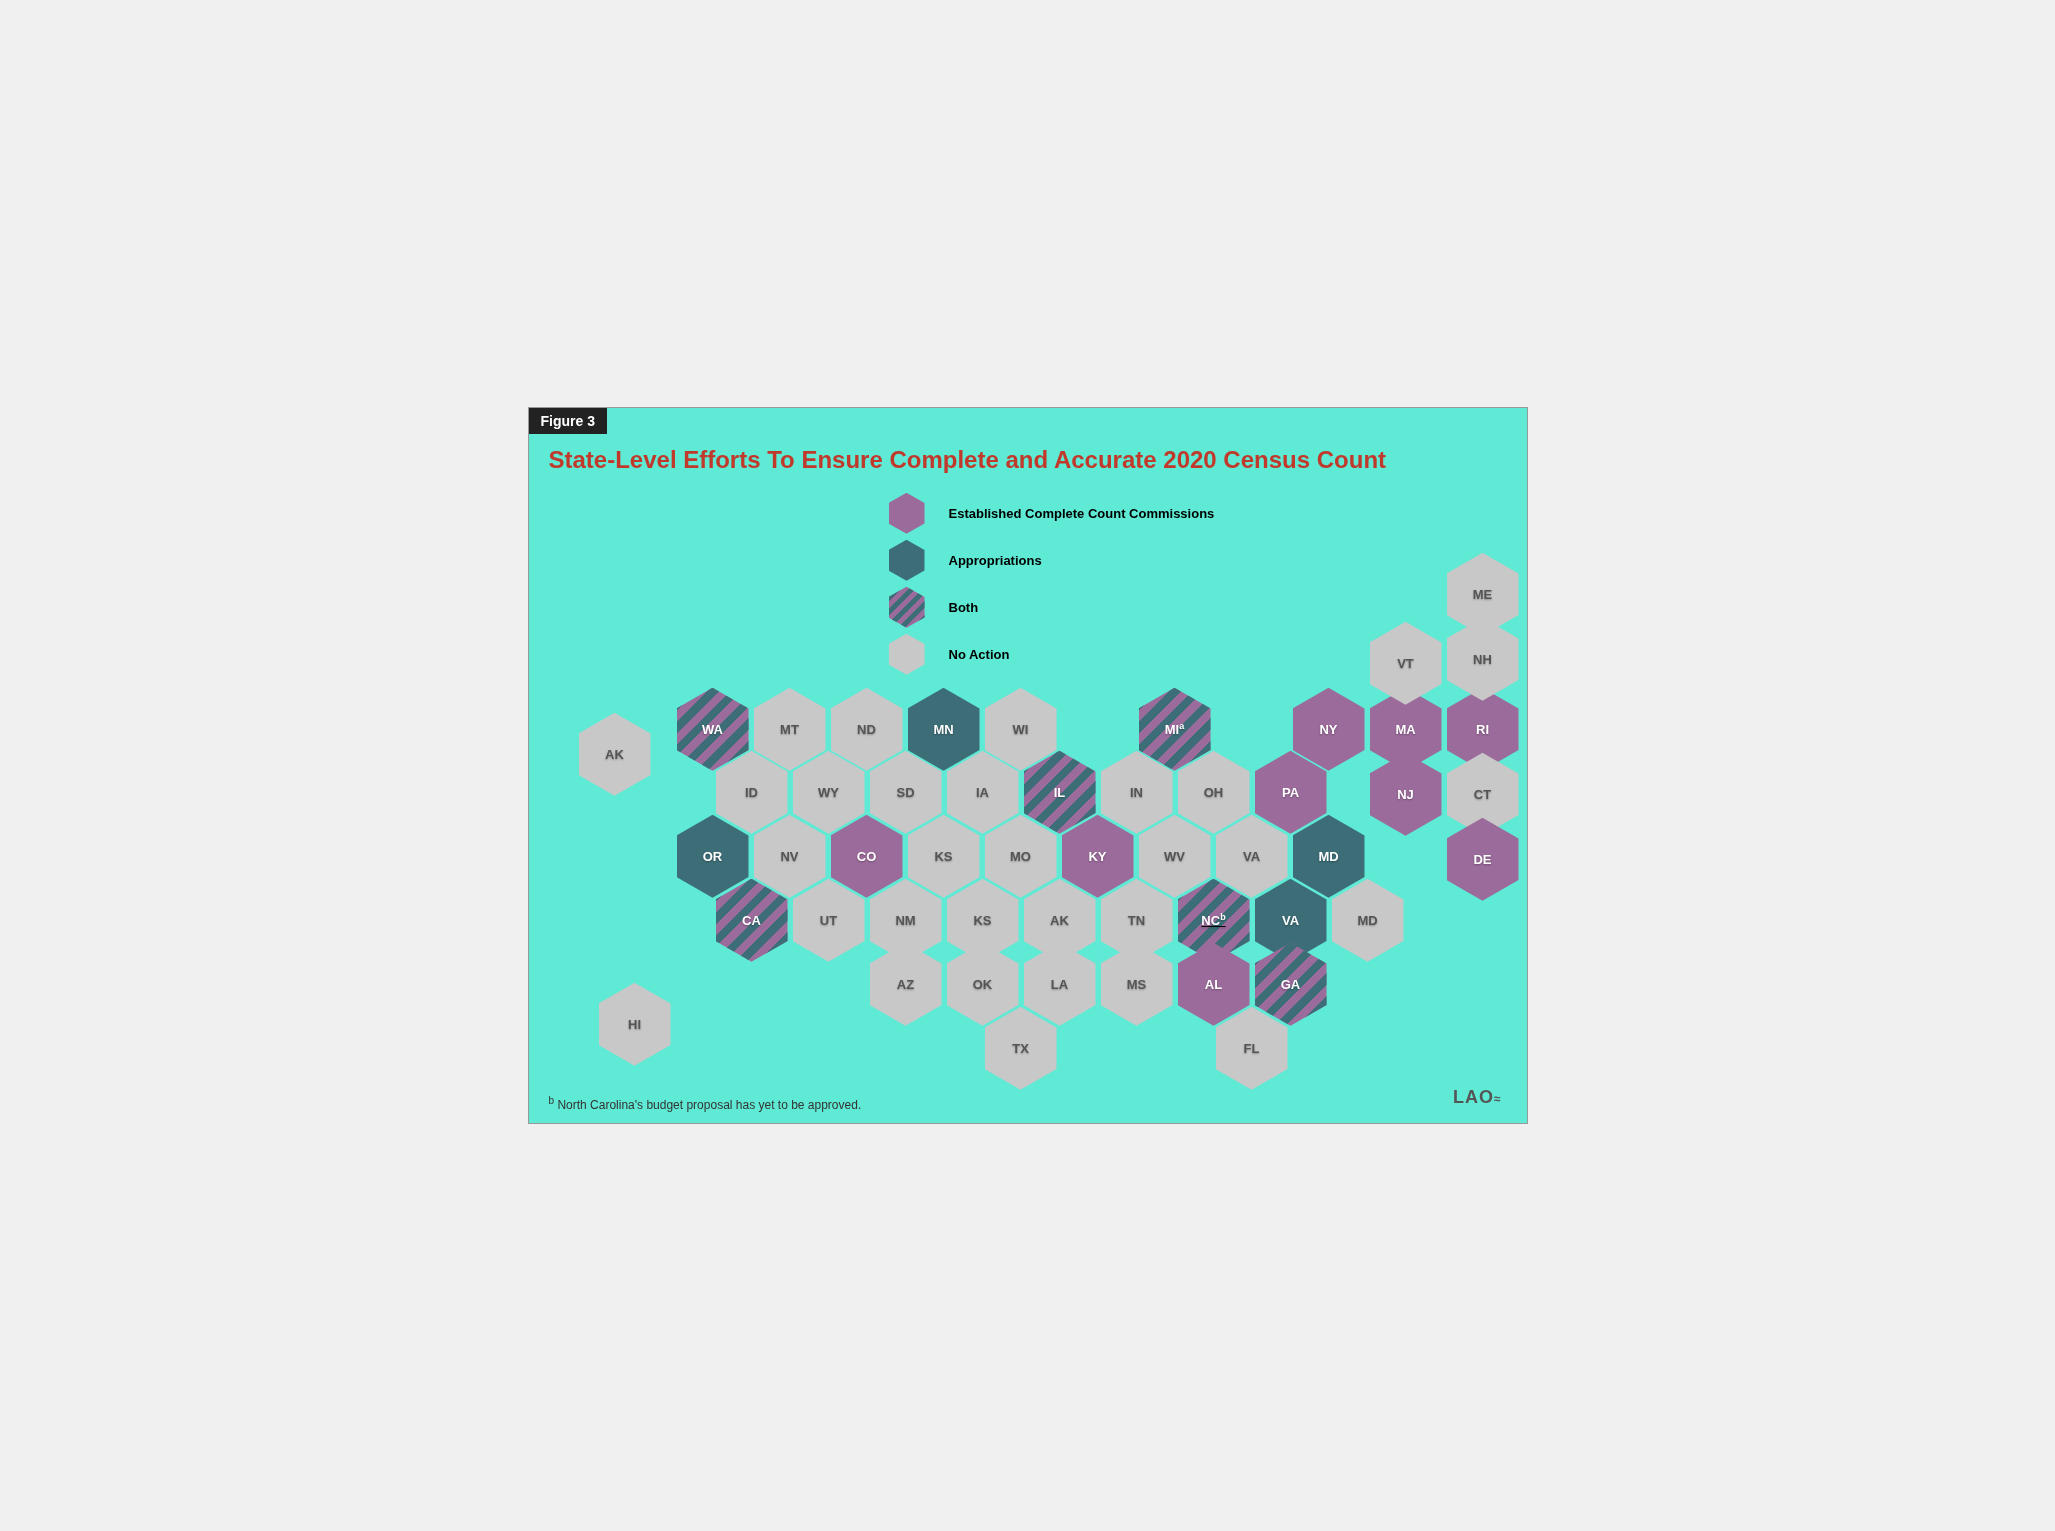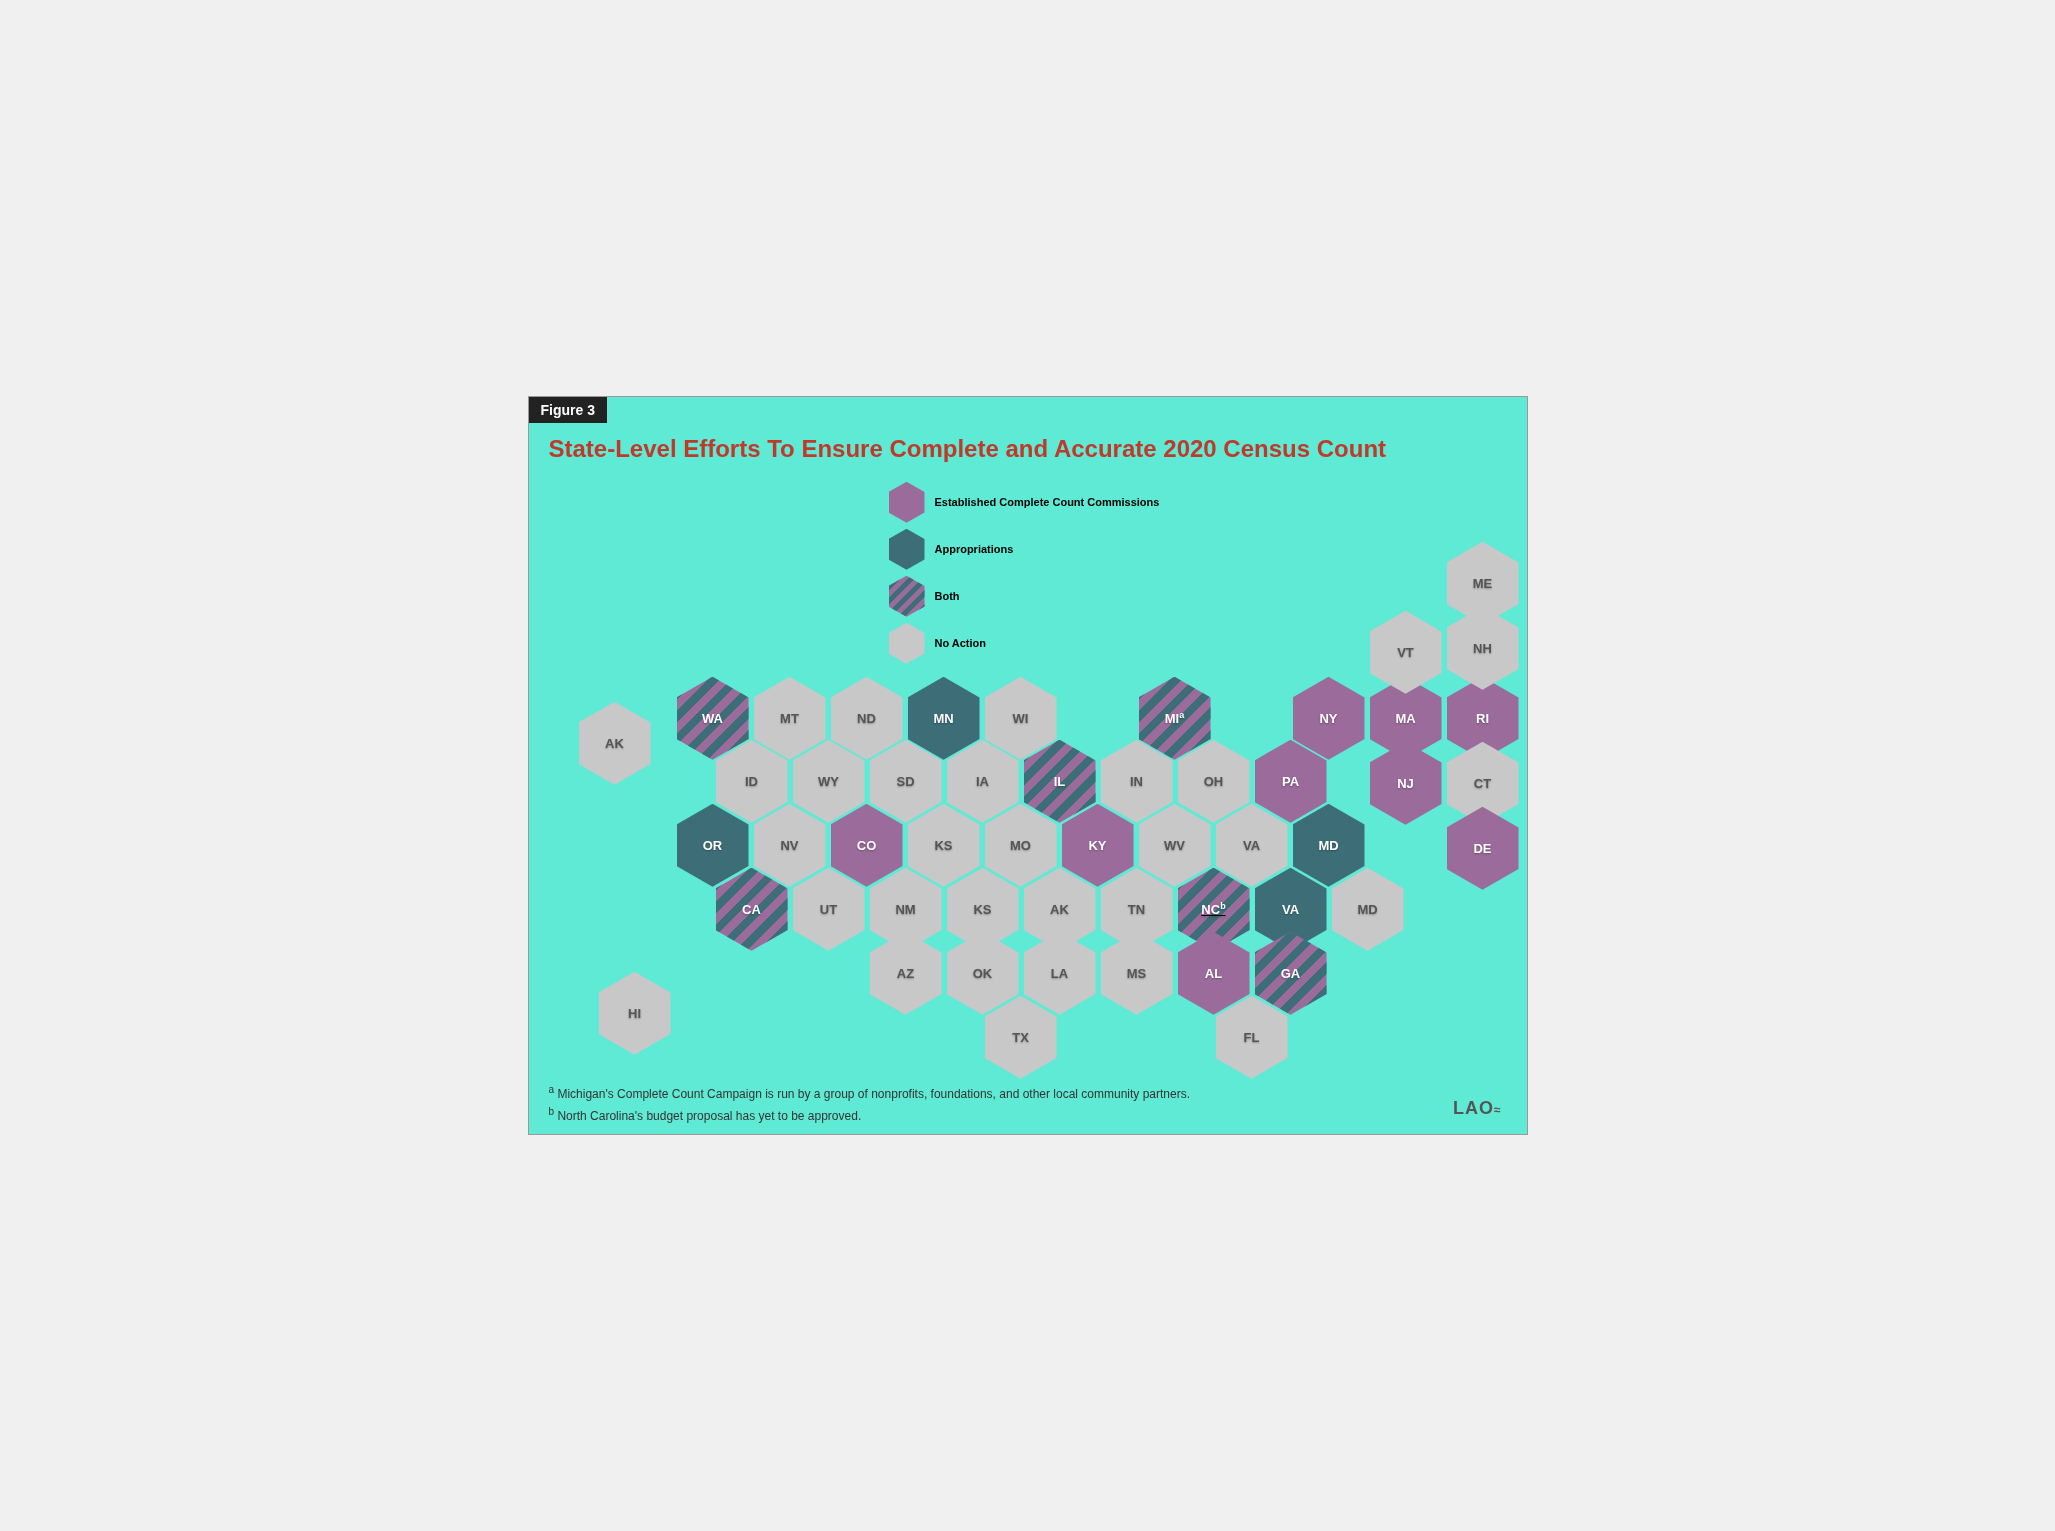--- a/index.html
+++ b/index.html
@@ -43,22 +43,22 @@
       top: 0px;
       left: 360px;
       display: flex;
       flex-direction: column;
       gap: 6px;
       z-index: 10;
     }
     .legend-item {
       display: flex;
       align-items: center;
-      gap: 10px;
-      font-size: 11px;
+      gap: 24px;
+      font-size: 13px;
       font-weight: bold;
     }
     .hex-map {
       position: relative;
       width: 960px;
       height: 580px;
       margin-top: 10px;
     }
 
     
@@ -470,19 +470,18 @@
         <div class="hexagon hex-gray">
             <span class="hex-label" style="color:#555">HI</span>
           </div>
       </div>
 
     </div>
 
   </div>
 
   <div class="footnotes">
-    <div><sup class="sup">a</sup> <span>Michigan's Complete Count Campaign is run by a group of nonprofits, foundations, and other local community partners.</span></div>
     <div><sup class="sup">b</sup> <span>North Carolina's budget proposal has yet to be approved.</span></div>
   </div>
 
   <div class="lao-logo">LAO<span class="lao-tilde">≈</span></div>
 
 </div>
 
 </body></html>

